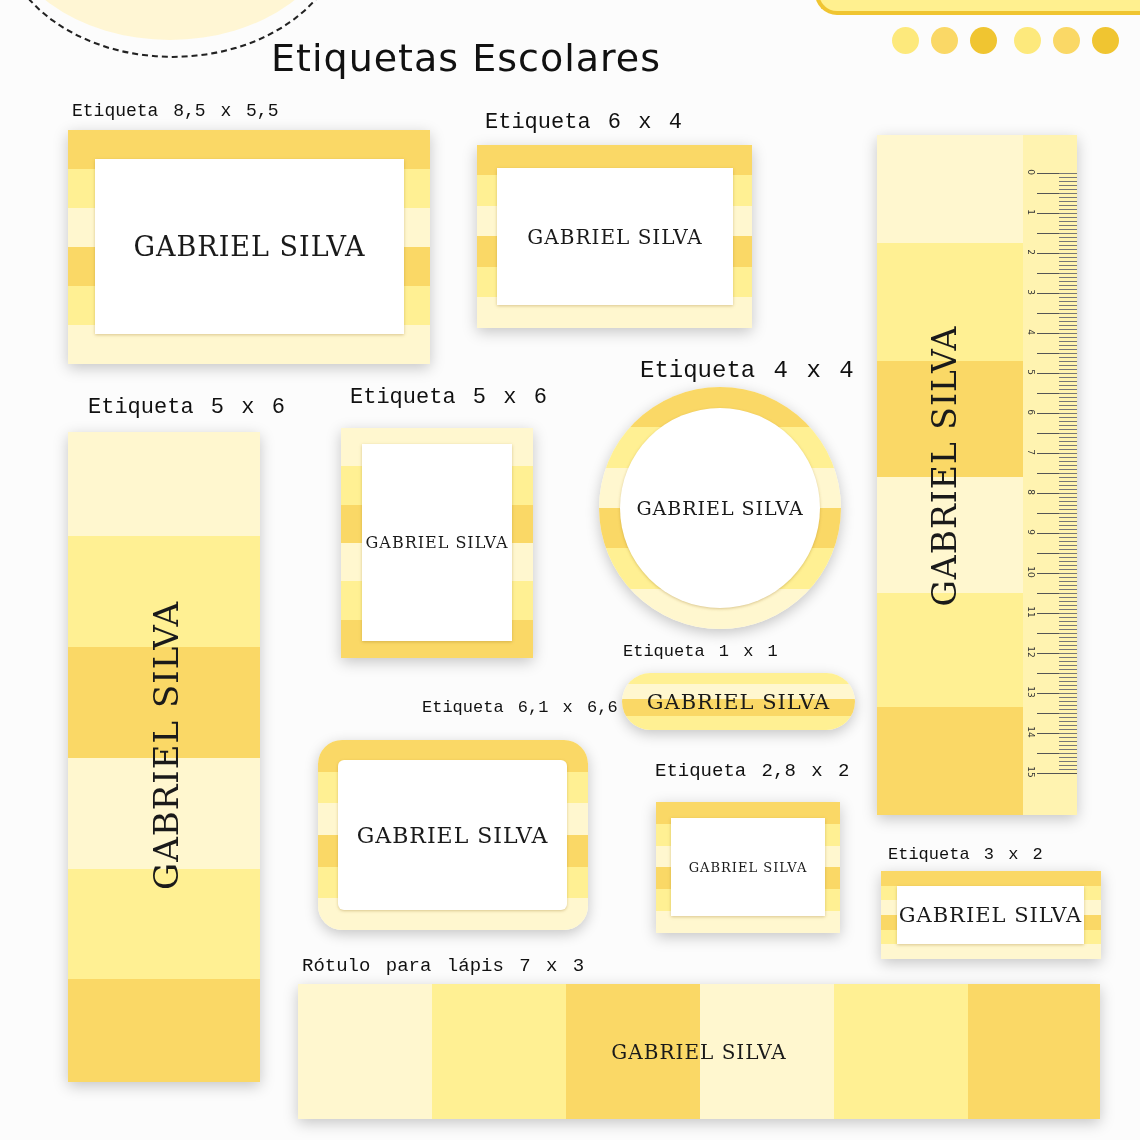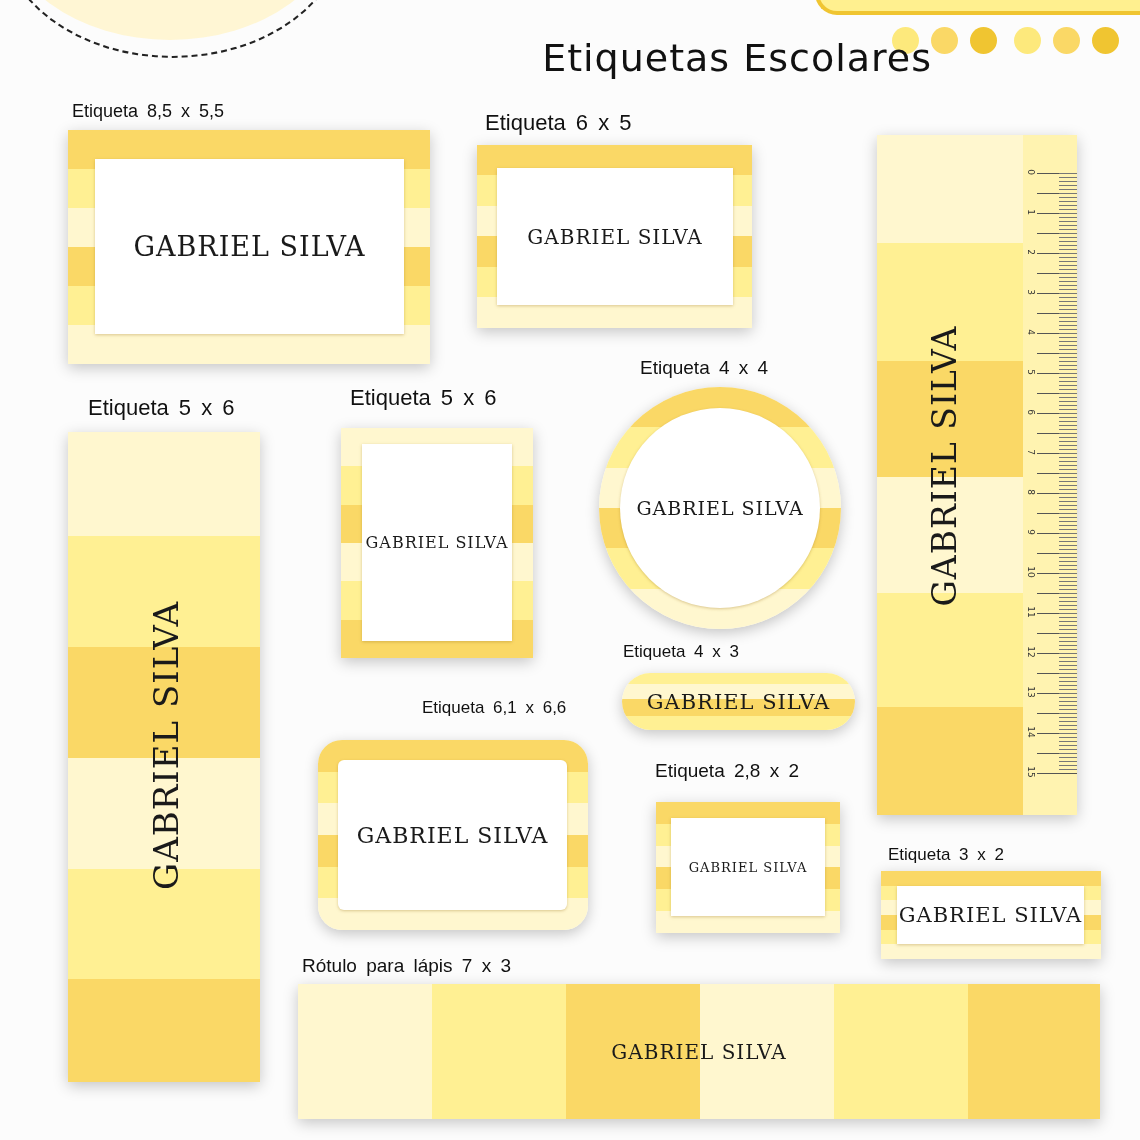--- a/index.html
+++ b/index.html
@@ -31,27 +31,27 @@
     background: #fff08f;
     border-bottom: 4px solid #f0c531;
     border-left: 4px solid #f0c531;
     border-bottom-left-radius: 22px;
   }
   .dots { left: 892px; top: 27px; display: flex; gap: 0; }
   .dot { width: 27px; height: 27px; border-radius: 50%; margin-right: 12px; }
   .dot.gap { margin-right: 17px; }
 
   .page-title {
-    left: 0; width: 932px; top: 36px; text-align: right;
+    left: 0; width: 932px; top: 36px; text-align: center;
     font-family: "DejaVu Sans", sans-serif;
     font-size: 38px; letter-spacing: 1px; color: #111;
   }
 
   .caption {
-    font-family: Liberation Sans, sans-serif;
+    font-family: Liberation Mono, monospace;
     font-size: 19px;
     color: #111;
     white-space: nowrap;
     text-shadow: 0 0 3px #fff, 0 0 3px #fff, 0 0 3px #fff;
     word-spacing: 4px;
   }
 
   .label {
     overflow: hidden;
     box-shadow: 0 4px 14px rgba(0,0,0,0.22);
@@ -110,21 +110,21 @@
 
 <div class="abs page-title">Etiquetas Escolares</div>
 
 <div class="abs caption" style="left:72px; top:101px; font-size:18px;">Etiqueta 8,5 x 5,5</div>
 <div class="abs label stripes-h" style="left:68px; top:130px; width:362px; height:234px;">
   <div class="inner" style="left:27px; top:29px; width:309px; height:175px;">
     <span class="name" style="font-size:27px;">GABRIEL SILVA</span>
   </div>
 </div>
 
-<div class="abs caption" style="left:485px; top:110px; font-size:22px;">Etiqueta 6 x 5</div>
+<div class="abs caption" style="left:485px; top:110px; font-size:22px;">Etiqueta 6 x 4</div>
 <div class="abs label stripes-h" style="left:477px; top:145px; width:275px; height:183px;">
   <div class="inner" style="left:20px; top:23px; width:236px; height:137px;">
     <span class="name" style="font-size:20px;">GABRIEL SILVA</span>
   </div>
 </div>
 
 <div class="abs label" style="left:877px; top:135px; width:200px; height:680px; background:#fff3b0;">
   <div class="vblock" style="top:0; height:108px; right:54px; background:#fff7cf;"></div>
   <div class="vblock" style="top:108px; height:118px; right:54px; background:#fff093;"></div>
   <div class="vblock" style="top:226px; height:116px; right:54px; background:#fad866;"></div>
@@ -197,28 +197,28 @@
   <div class="abs name" style="left:-32px; top:308px; width:260px; text-align:center; font-size:34px; transform:rotate(-90deg); transform-origin:center;">GABRIEL SILVA</div>
 </div>
 
 <div class="abs caption" style="left:350px; top:385px; font-size:22px;">Etiqueta 5 x 6</div>
 <div class="abs label" style="left:341px; top:428px; width:192px; height:230px; background: linear-gradient(to bottom, #fff7cf 0%, #fff7cf 16.66%, #fff093 16.66%, #fff093 33.33%, #fad866 33.33%, #fad866 50%, #fff7cf 50%, #fff7cf 66.66%, #fff093 66.66%, #fff093 83.33%, #fad866 83.33%, #fad866 100%);">
   <div class="inner" style="left:21px; top:16px; width:150px; height:197px;">
     <span class="name" style="font-size:16px;">GABRIEL SILVA</span>
   </div>
 </div>
 
-<div class="abs caption" style="left:640px; top:357px; font-size:19px;">Etiqueta 4 x 4</div>
+<div class="abs caption" style="left:640px; top:357px; font-size:24px;">Etiqueta 4 x 4</div>
 <div class="abs label stripes-h" style="left:599px; top:387px; width:242px; height:242px; border-radius:50%;">
   <div class="inner" style="left:21px; top:21px; width:200px; height:200px; border-radius:50%;">
     <span class="name" style="font-size:19px;">GABRIEL SILVA</span>
   </div>
 </div>
 
-<div class="abs caption" style="left:623px; top:642px; font-size:17px;">Etiqueta 4 x 3</div>
+<div class="abs caption" style="left:623px; top:642px; font-size:17px;">Etiqueta 1 x 1</div>
 <div class="abs label" style="left:622px; top:673px; width:233px; height:57px; border-radius:29px; background: linear-gradient(to bottom, #fff093 0%, #fff093 20%, #fff7cf 20%, #fff7cf 45%, #fad866 45%, #fad866 75%, #fff093 75%, #fff093 100%);">
   <div class="abs" style="left:0; top:0; width:233px; height:57px; display:flex; align-items:center; justify-content:center;">
     <span class="name" style="font-size:21px;">GABRIEL SILVA</span>
   </div>
 </div>
 
 <div class="abs caption" style="left:422px; top:698px; font-size:17px;">Etiqueta 6,1 x 6,6</div>
 <div class="abs label stripes-h" style="left:318px; top:740px; width:270px; height:190px; border-radius:24px;">
   <div class="inner" style="left:20px; top:20px; width:229px; height:150px; border-radius:6px;">
     <span class="name" style="font-size:22px;">GABRIEL SILVA</span>

